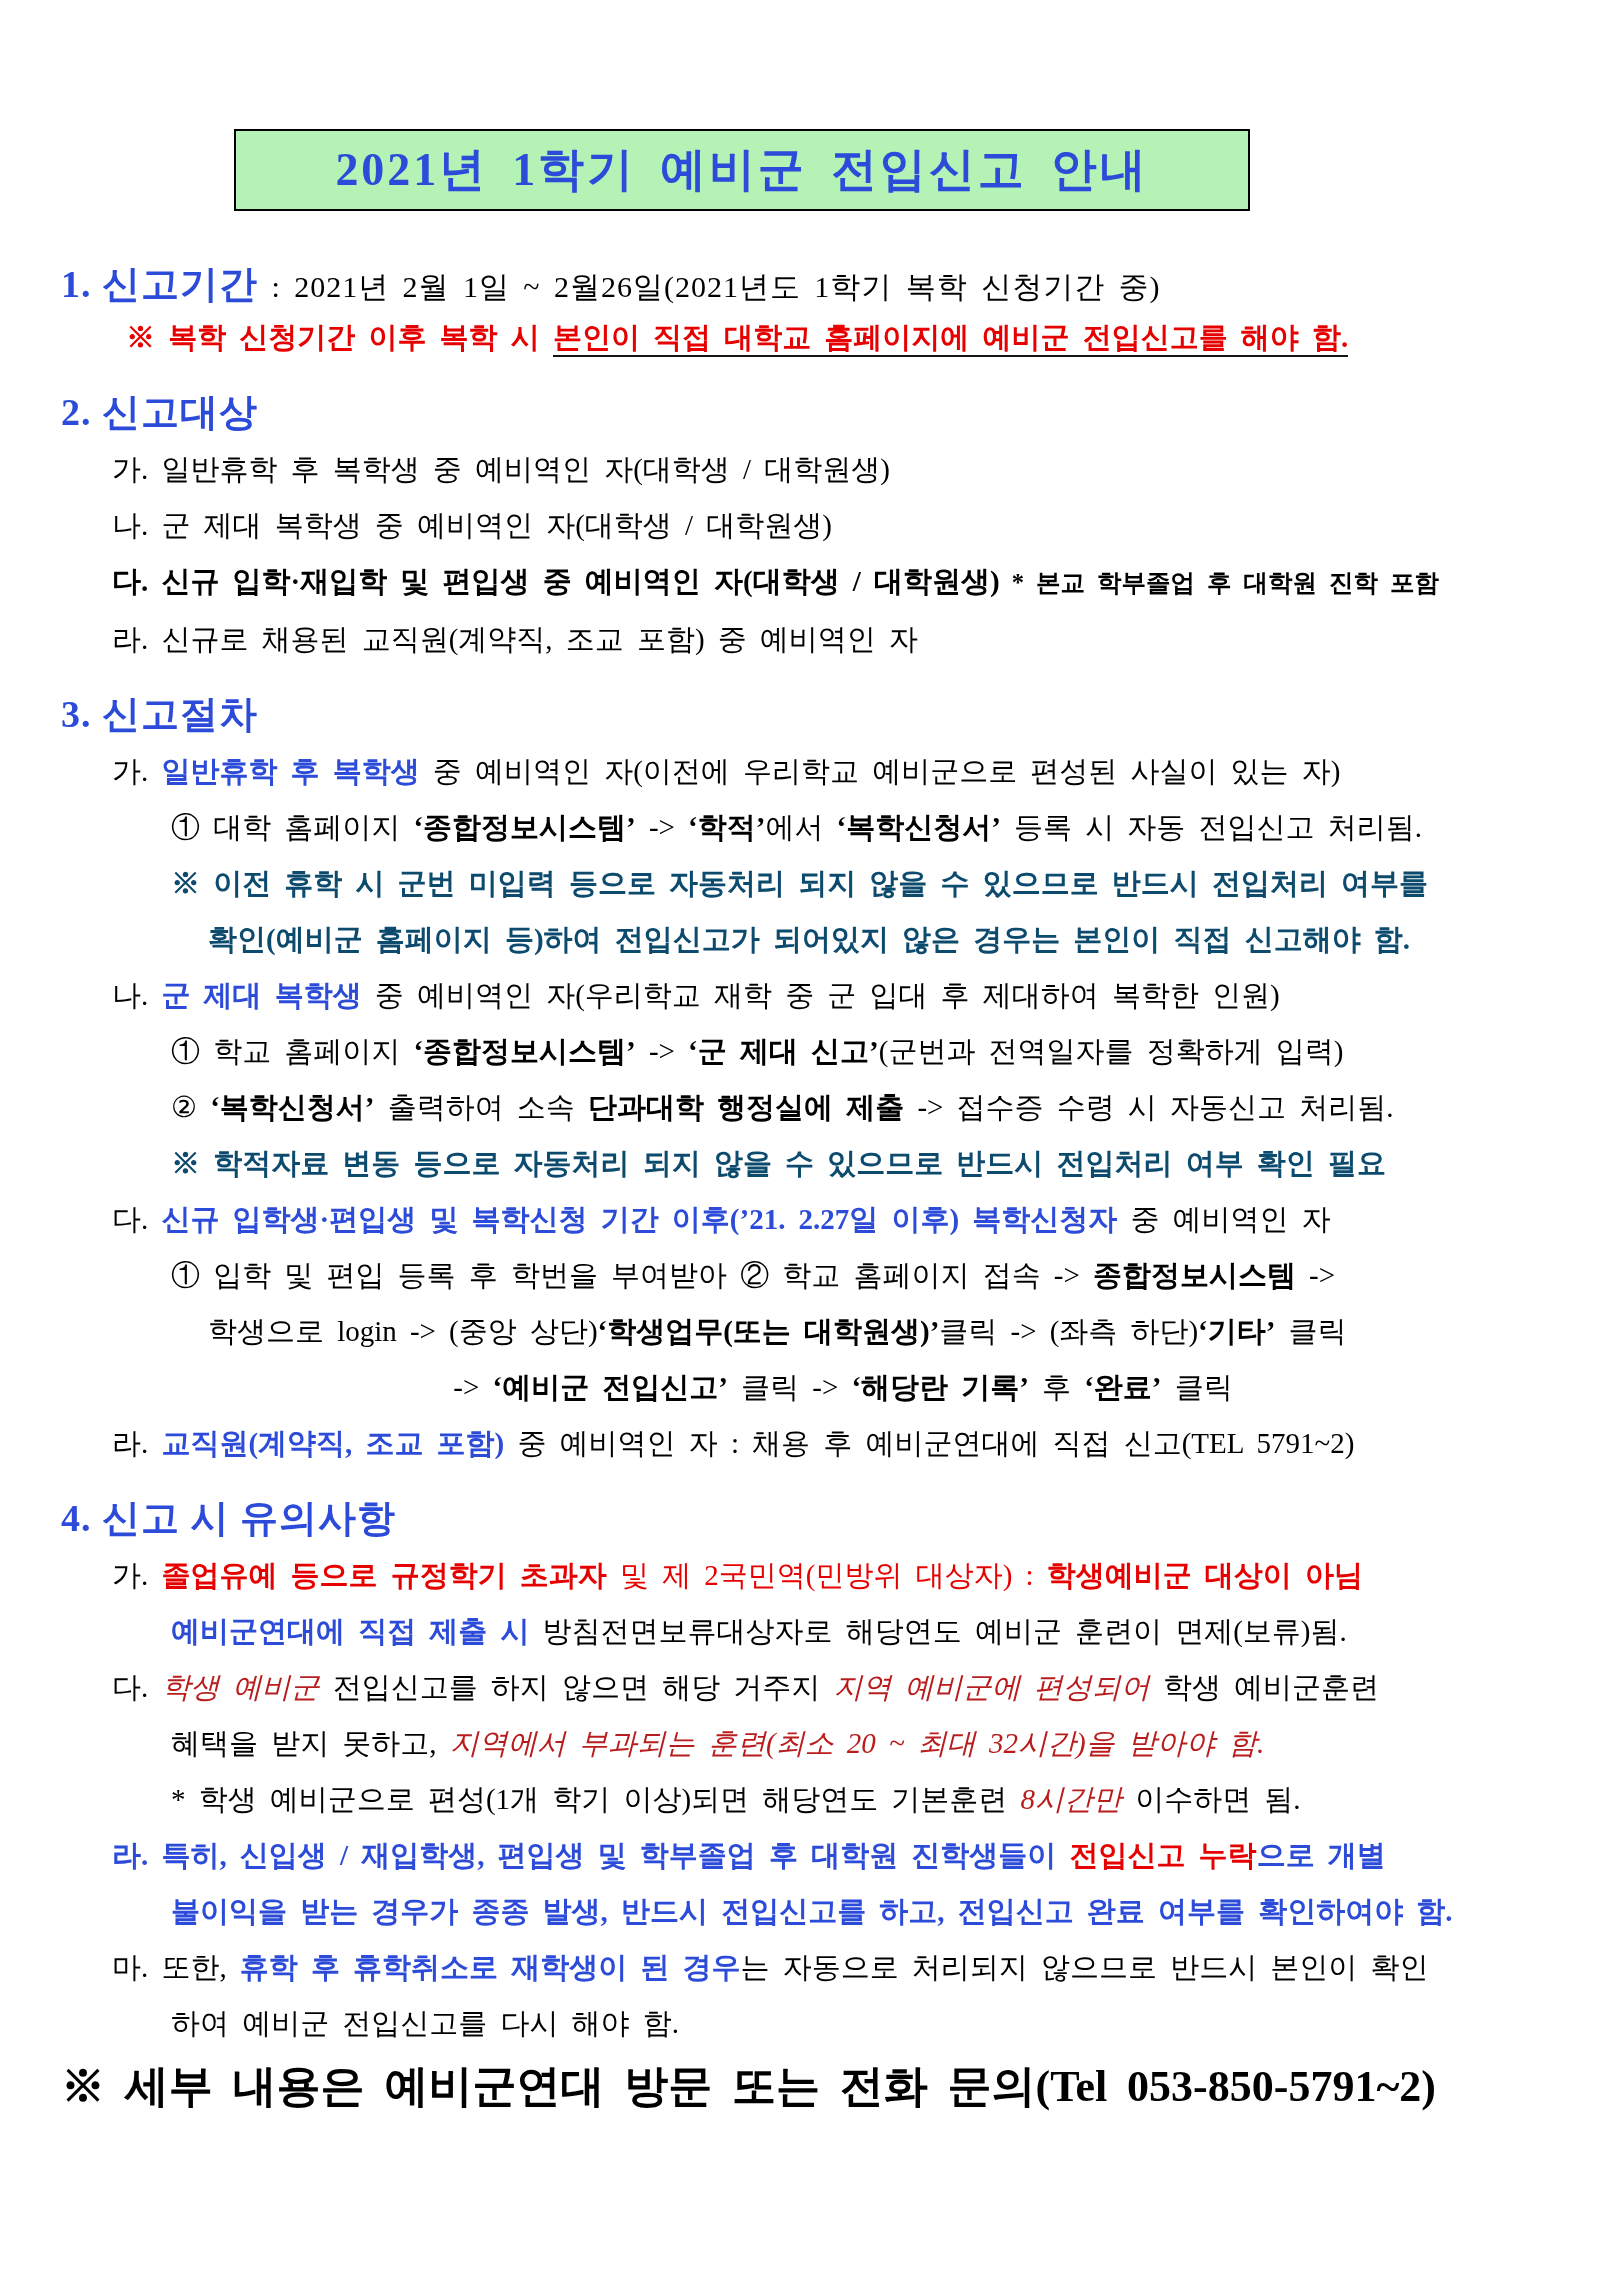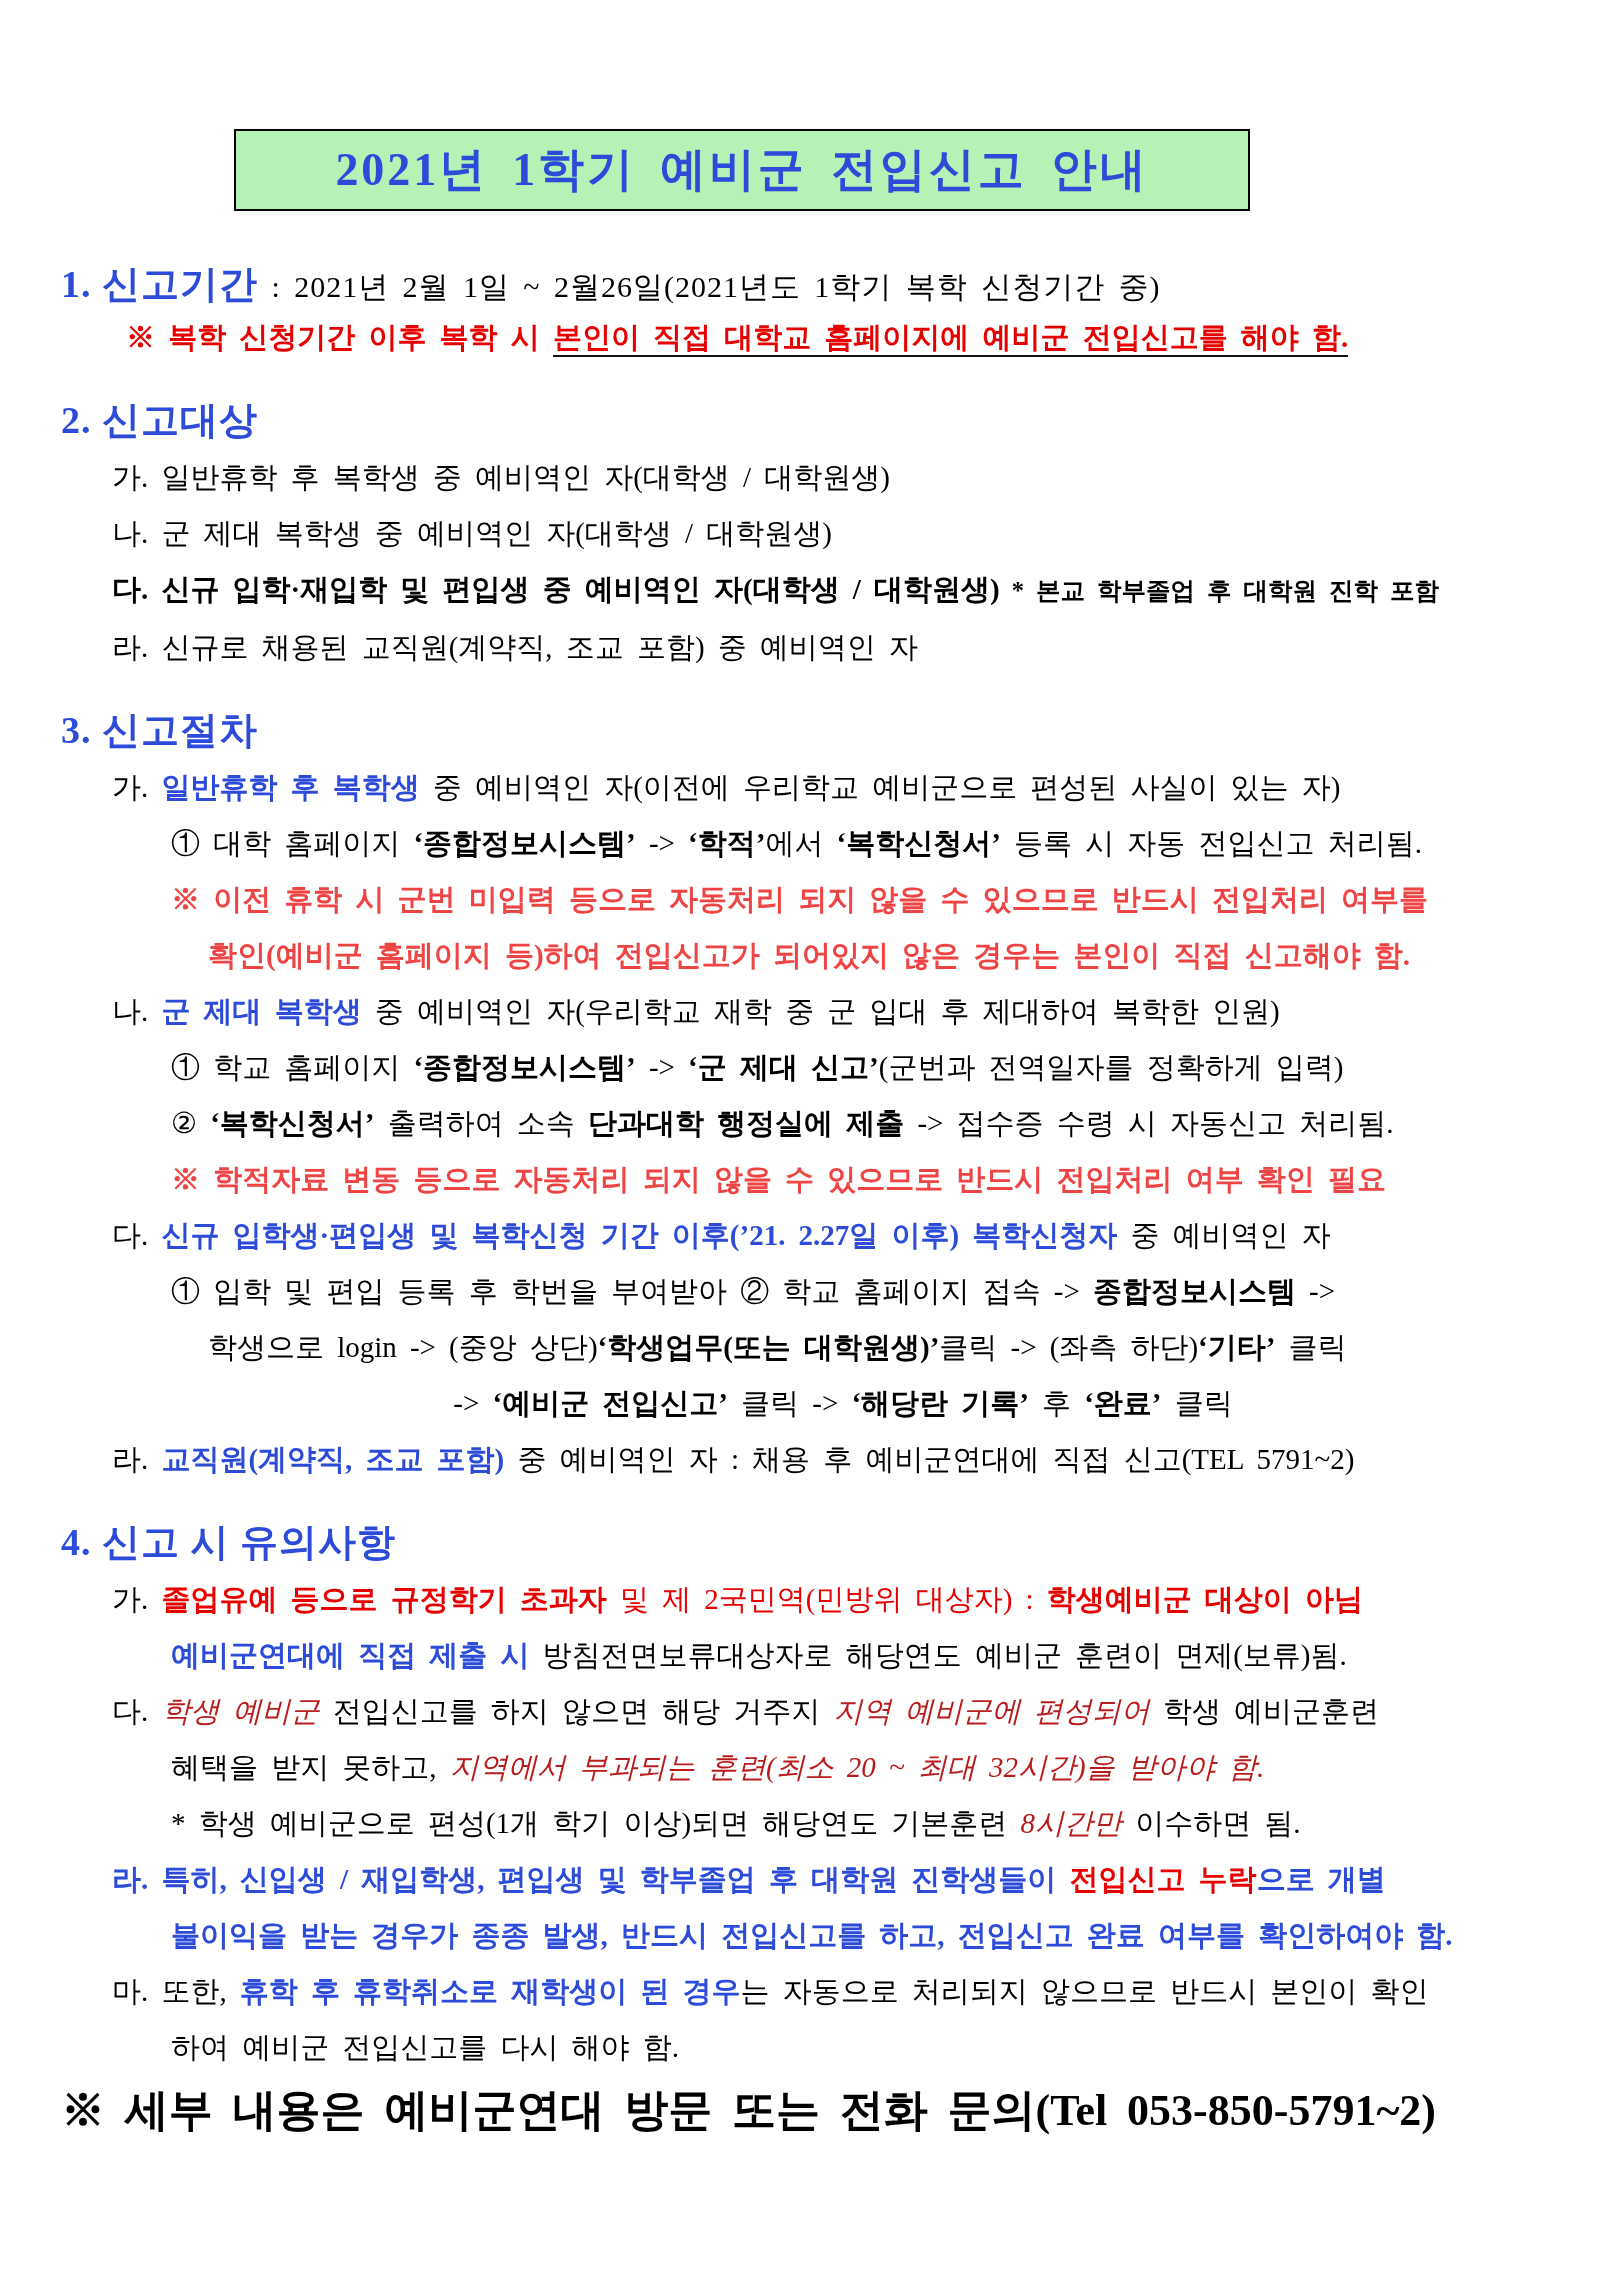--- a/index.html
+++ b/index.html
@@ -11,28 +11,28 @@
   .title-box{
     margin:129px 0 0 173px;width:1012px;height:78px;
     border:2.9px solid #000;background:#b5f2b5;
     display:flex;align-items:center;justify-content:center;
     font-size:46px;font-weight:bold;color:#2c4bd8;
     letter-spacing:2.9px;word-spacing:9.8px;
   }
   .sec-head{font-size:38px;font-weight:bold;color:#2c4bd8;letter-spacing:1px;line-height:45px;}
   .sec-head .rest{font-size:30px;font-weight:normal;color:#000;word-spacing:4.9px;}
   .mt-s1{margin-top:51px;}
-  .mt-sec{margin-top:33px;margin-bottom:5.9px;}
+  .mt-sec{margin-top:25px;margin-bottom:5.9px;}
   .ln{font-size:29px;line-height:56px;word-spacing:5.9px;}
   .b{font-weight:bold;}
   .blue{color:#2c4bd8;font-weight:bold;}
   .blue-r{color:#b91c1c;font-style:italic;}
   .red{color:#e60000;}
   .red-b{color:#e60000;font-weight:bold;}
-  .orange{color:#ef4444;font-weight:bold;}
+  .orange{color:#0c4a6e;font-weight:bold;}
   .ul{border-bottom:2.9px solid #151515;padding-bottom:2px;}
   .small{font-size:24.5px;text-align:center;}
   .i1{padding-left:51px;}
   .i1b{padding-left:65px;}
   .i2{padding-left:110px;}
   .i2b{padding-left:147px;}
   .i2c{padding-left:133px;text-align:center;}
   .footer{margin-top:5.9px;font-size:44px;font-weight:bold;word-spacing:8.8px;line-height:59px;}
 </style>
 </head>

